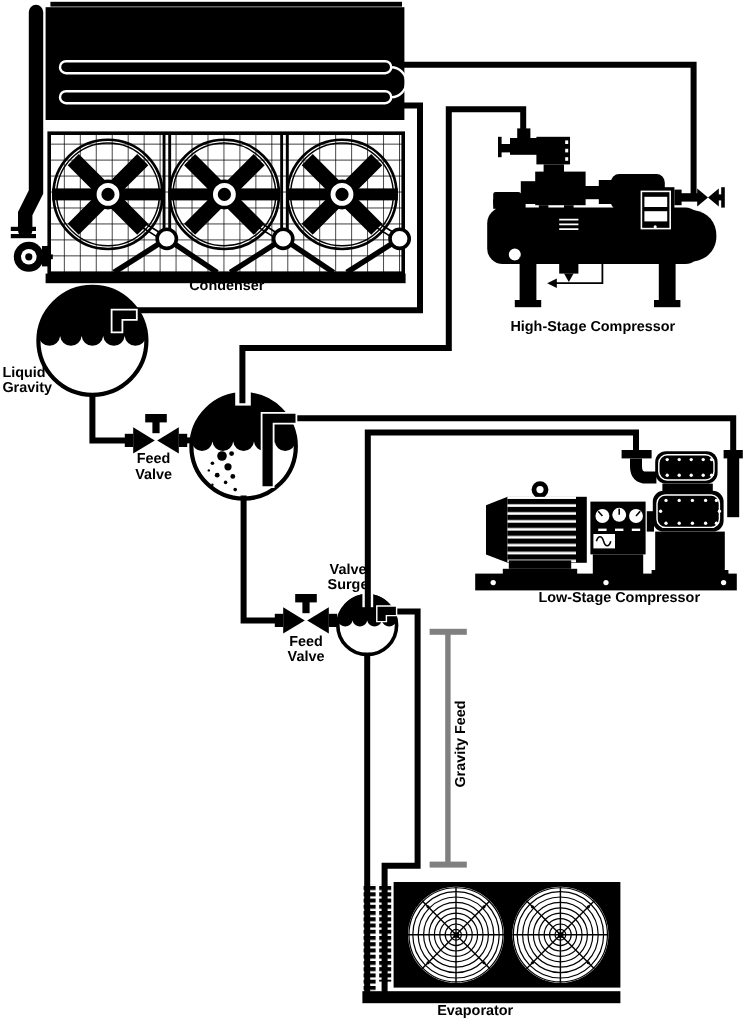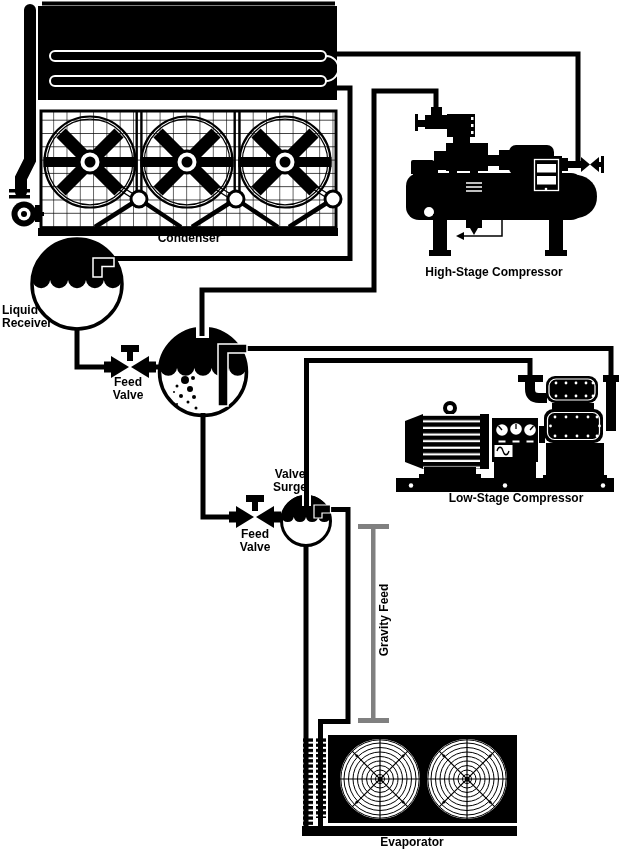--- a/index.html
+++ b/index.html
@@ -391,21 +391,21 @@
     <rect x="358" y="718" width="31" height="5"></rect>
   </g>
 </svg>
 
 <div class="label center" style="left:189px;top:232px">Condenser</div>
 
 <div class="label center" style="left:494px;top:266px">High-Stage Compressor</div>
 
 <div class="label" style="left:2px;top:304px">
   <div>Liquid</div>
-  <div>Receiver</div>
+  <div>Gravity</div>
 </div>
 
 <div class="label center" style="left:128px;top:376px">
   <div>Feed</div>
   <div>Valve</div>
 </div>
 
 <div class="label center" style="left:290px;top:468px">
   <div>Valve</div>
   <div>Surge</div>
@@ -413,14 +413,14 @@
 
 <div class="label center" style="left:255px;top:528px">
   <div>Feed</div>
   <div>Valve</div>
 </div>
 
 <div class="label center" style="left:516px;top:492px">Low-Stage Compressor</div>
 
 <div class="label rot" style="left:384px;top:620px">Gravity Feed</div>
 
-<div class="label center" style="left:412px;top:836px">Evaporator</div>
+<div class="label center" style="left:396px;top:836px">Evaporator</div>
 </div>
 
 </body></html>

